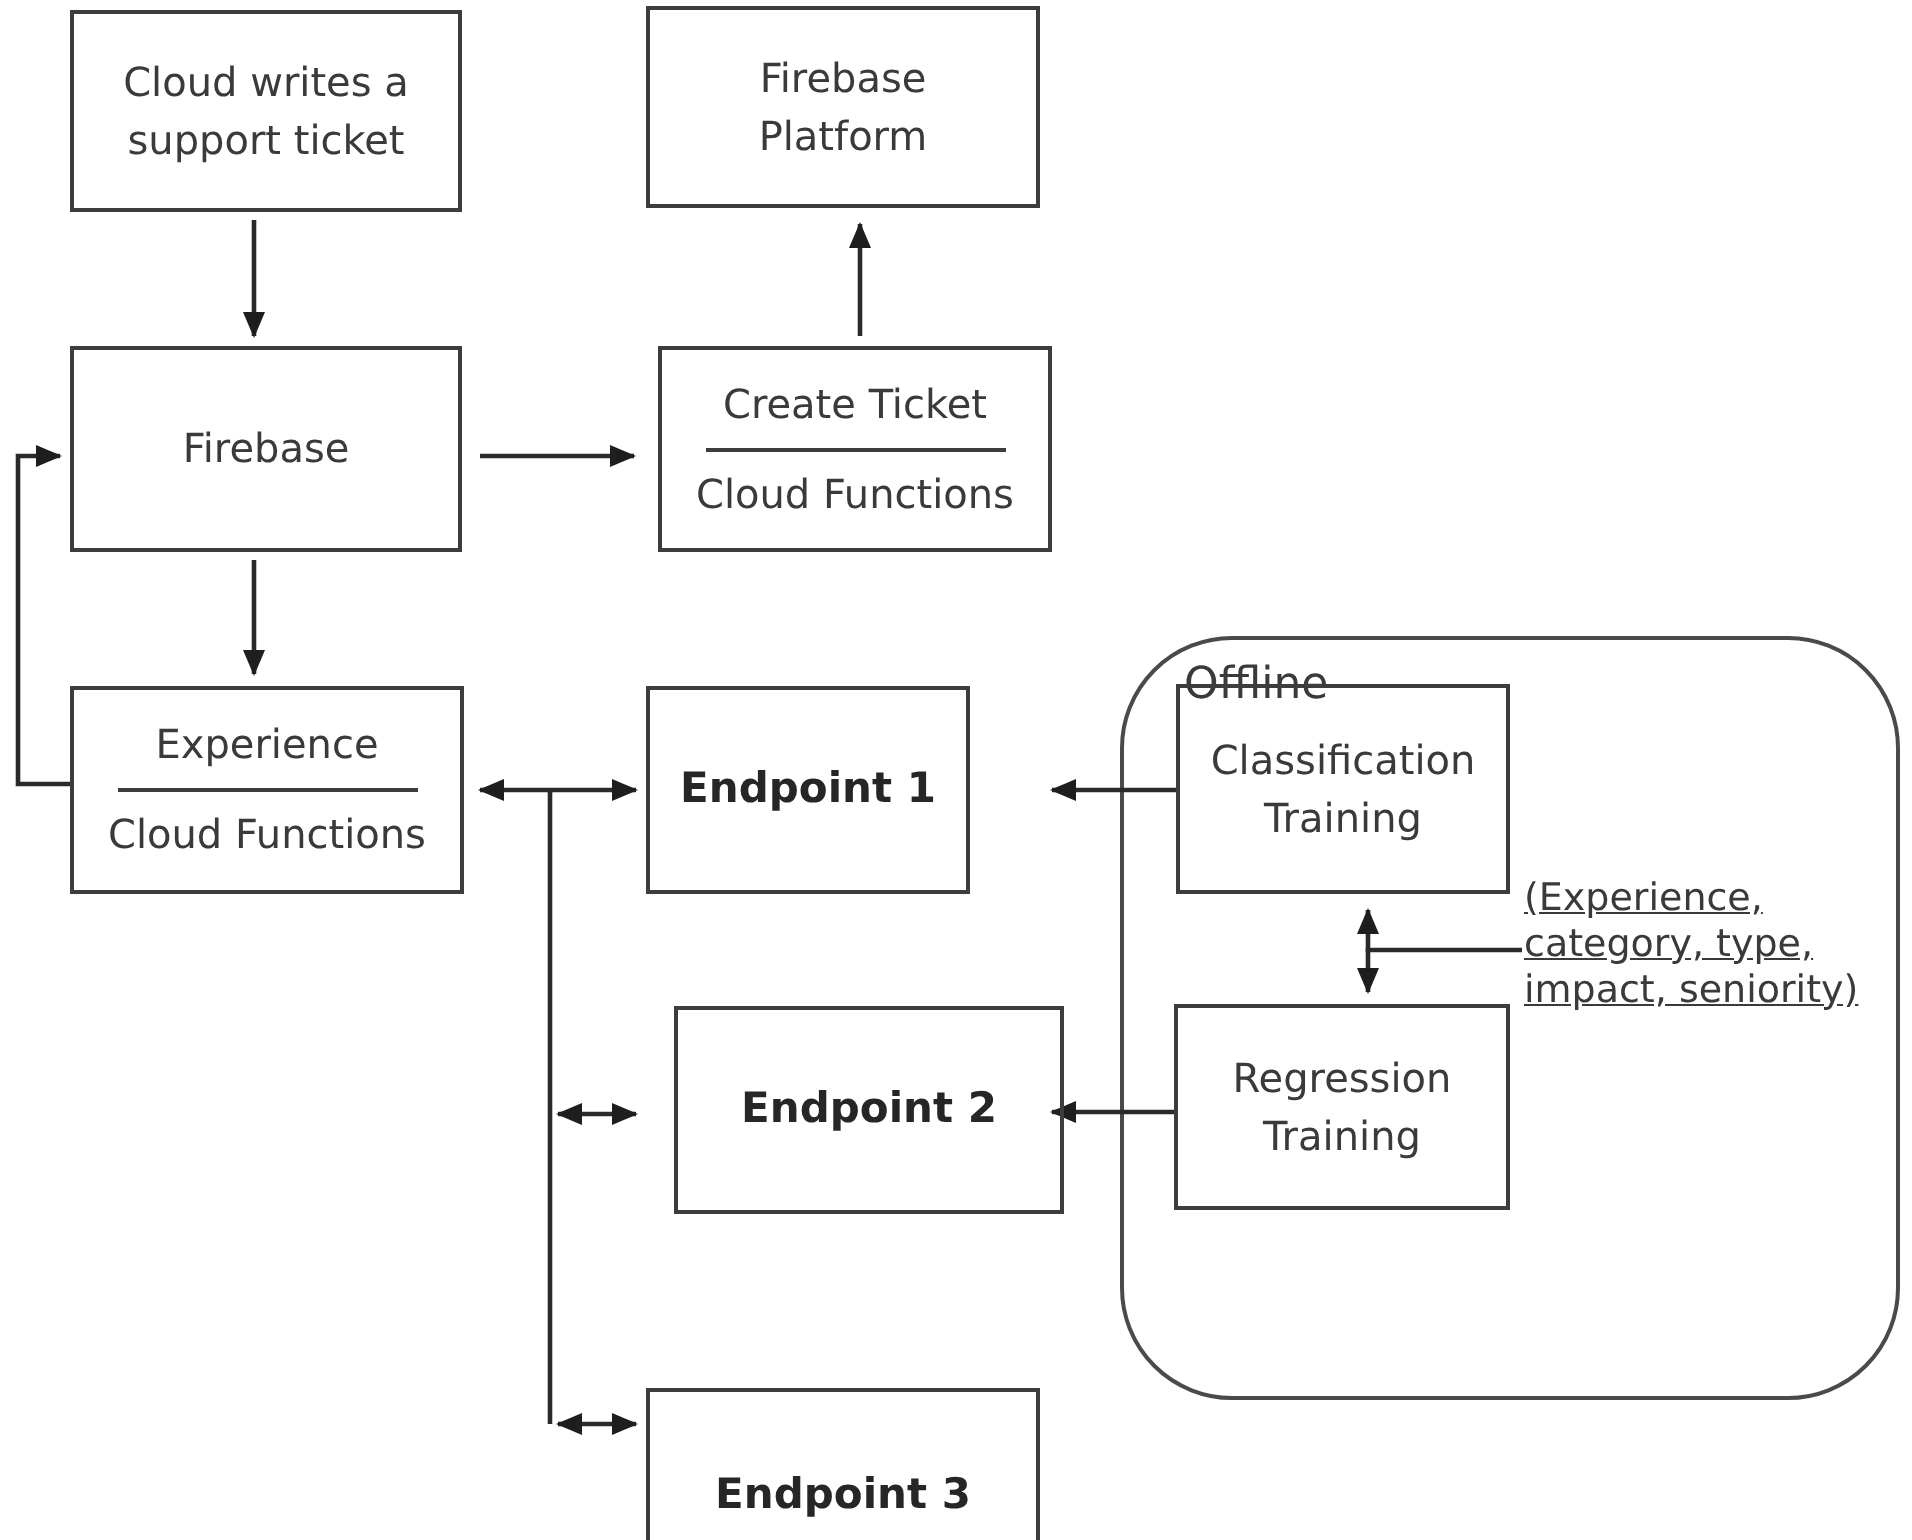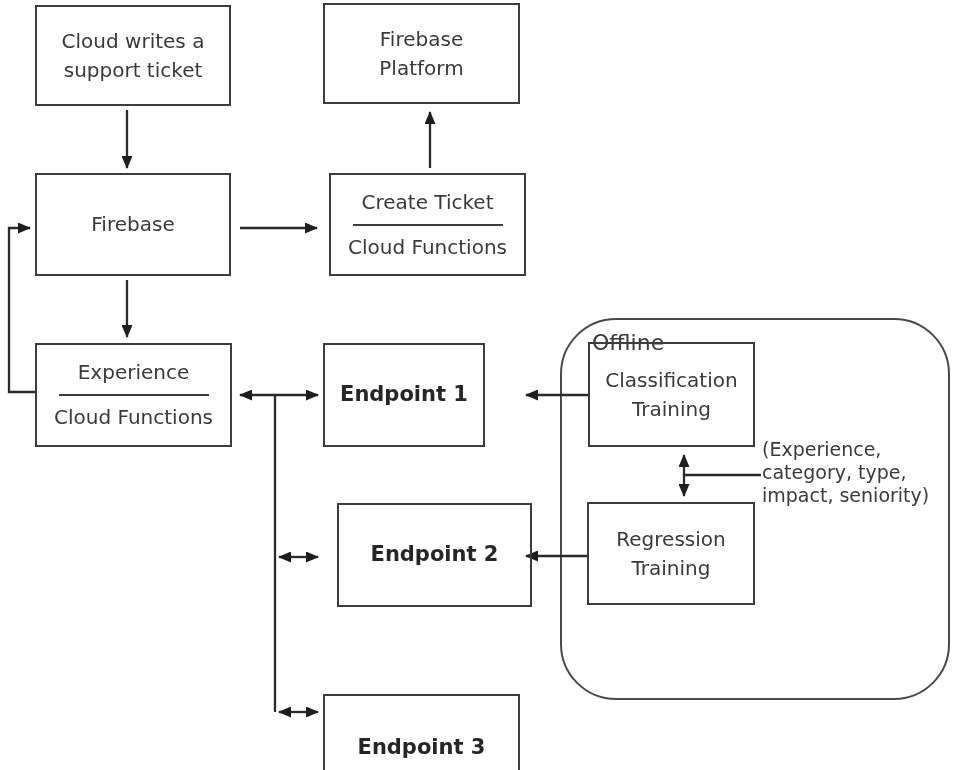--- a/index.html
+++ b/index.html
@@ -54,21 +54,21 @@
   #node-endpoint-3{left:323px;top:694px;width:197px;height:108px;}
   #offline-container{left:560px;top:278px;width:390px;height:382px;margin-top:40px;}
   #node-classification{left:588px;top:342px;width:167px;height:105px;}
   #node-classification .lbl{max-width:150px;}
   #node-regression{left:587px;top:502px;width:168px;height:103px;}
   #node-regression .lbl{max-width:130px;}
   #annotation{
     position:absolute;left:762px;top:438px;width:192px;
     font-size:19px;line-height:23px;color:#3a3a3a;z-index:2;
   }
-  #annotation div{white-space:nowrap;}
+  #annotation div{white-space:nowrap;text-decoration:underline;}
 </style>
 </head>
 <body>
 
 <div id="canvas">
 
   <svg id="connectors" width="956" height="770" viewBox="0 0 956 770">
     <defs>
       <marker id="ah" viewBox="0 0 13 11" markerWidth="13" markerHeight="11" refX="12" refY="5.5" orient="auto" markerUnits="userSpaceOnUse">
         <path d="M0,0 L13,5.5 L0,11 z" fill="#1e1e1e"></path>

